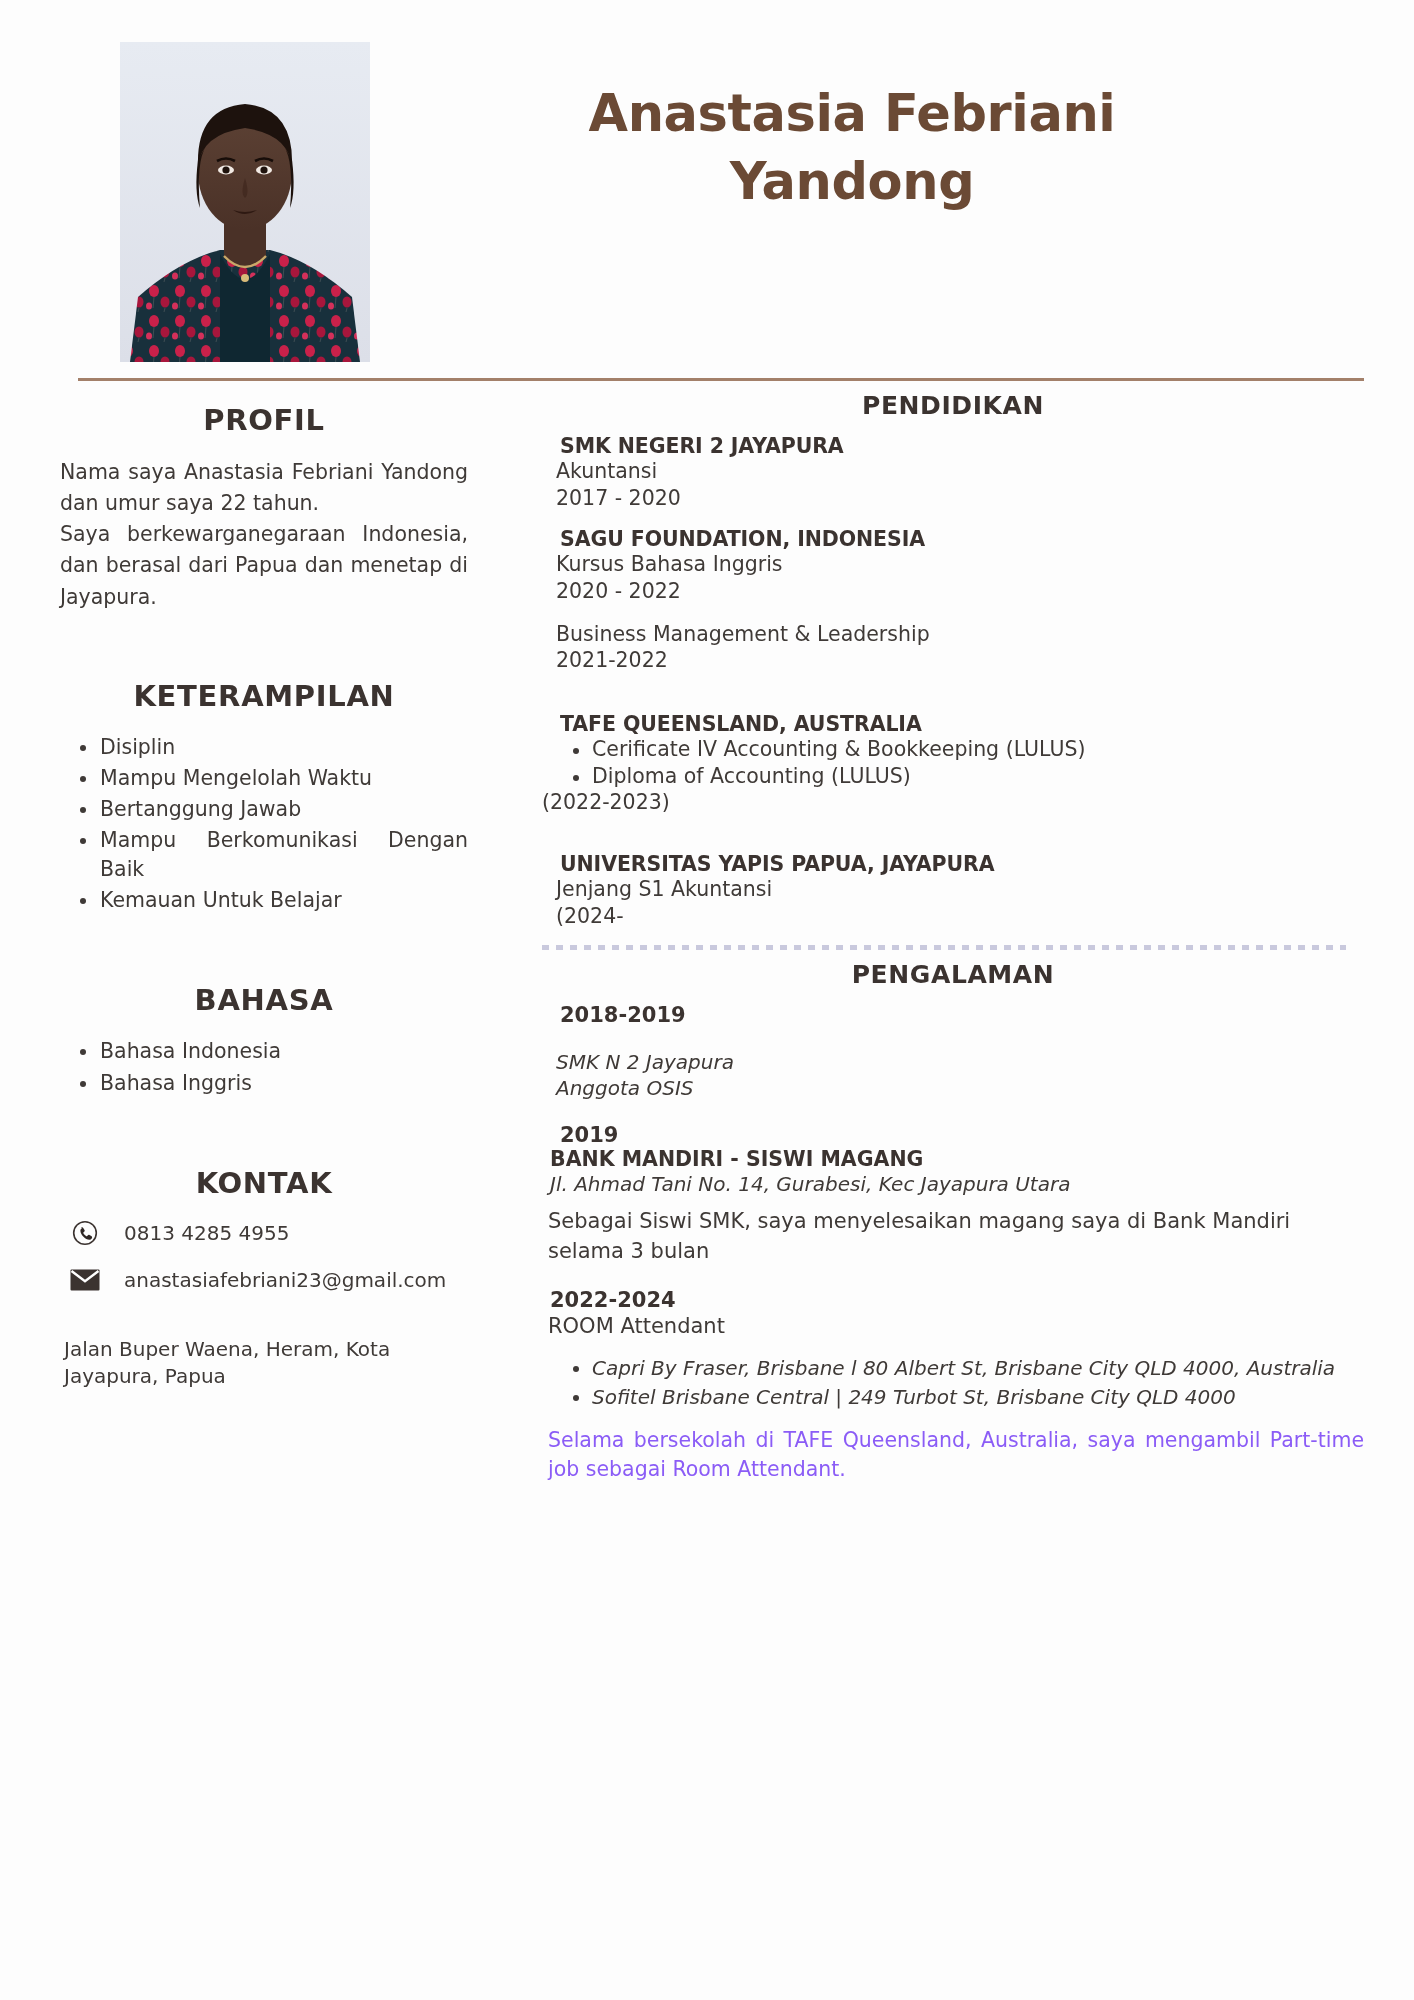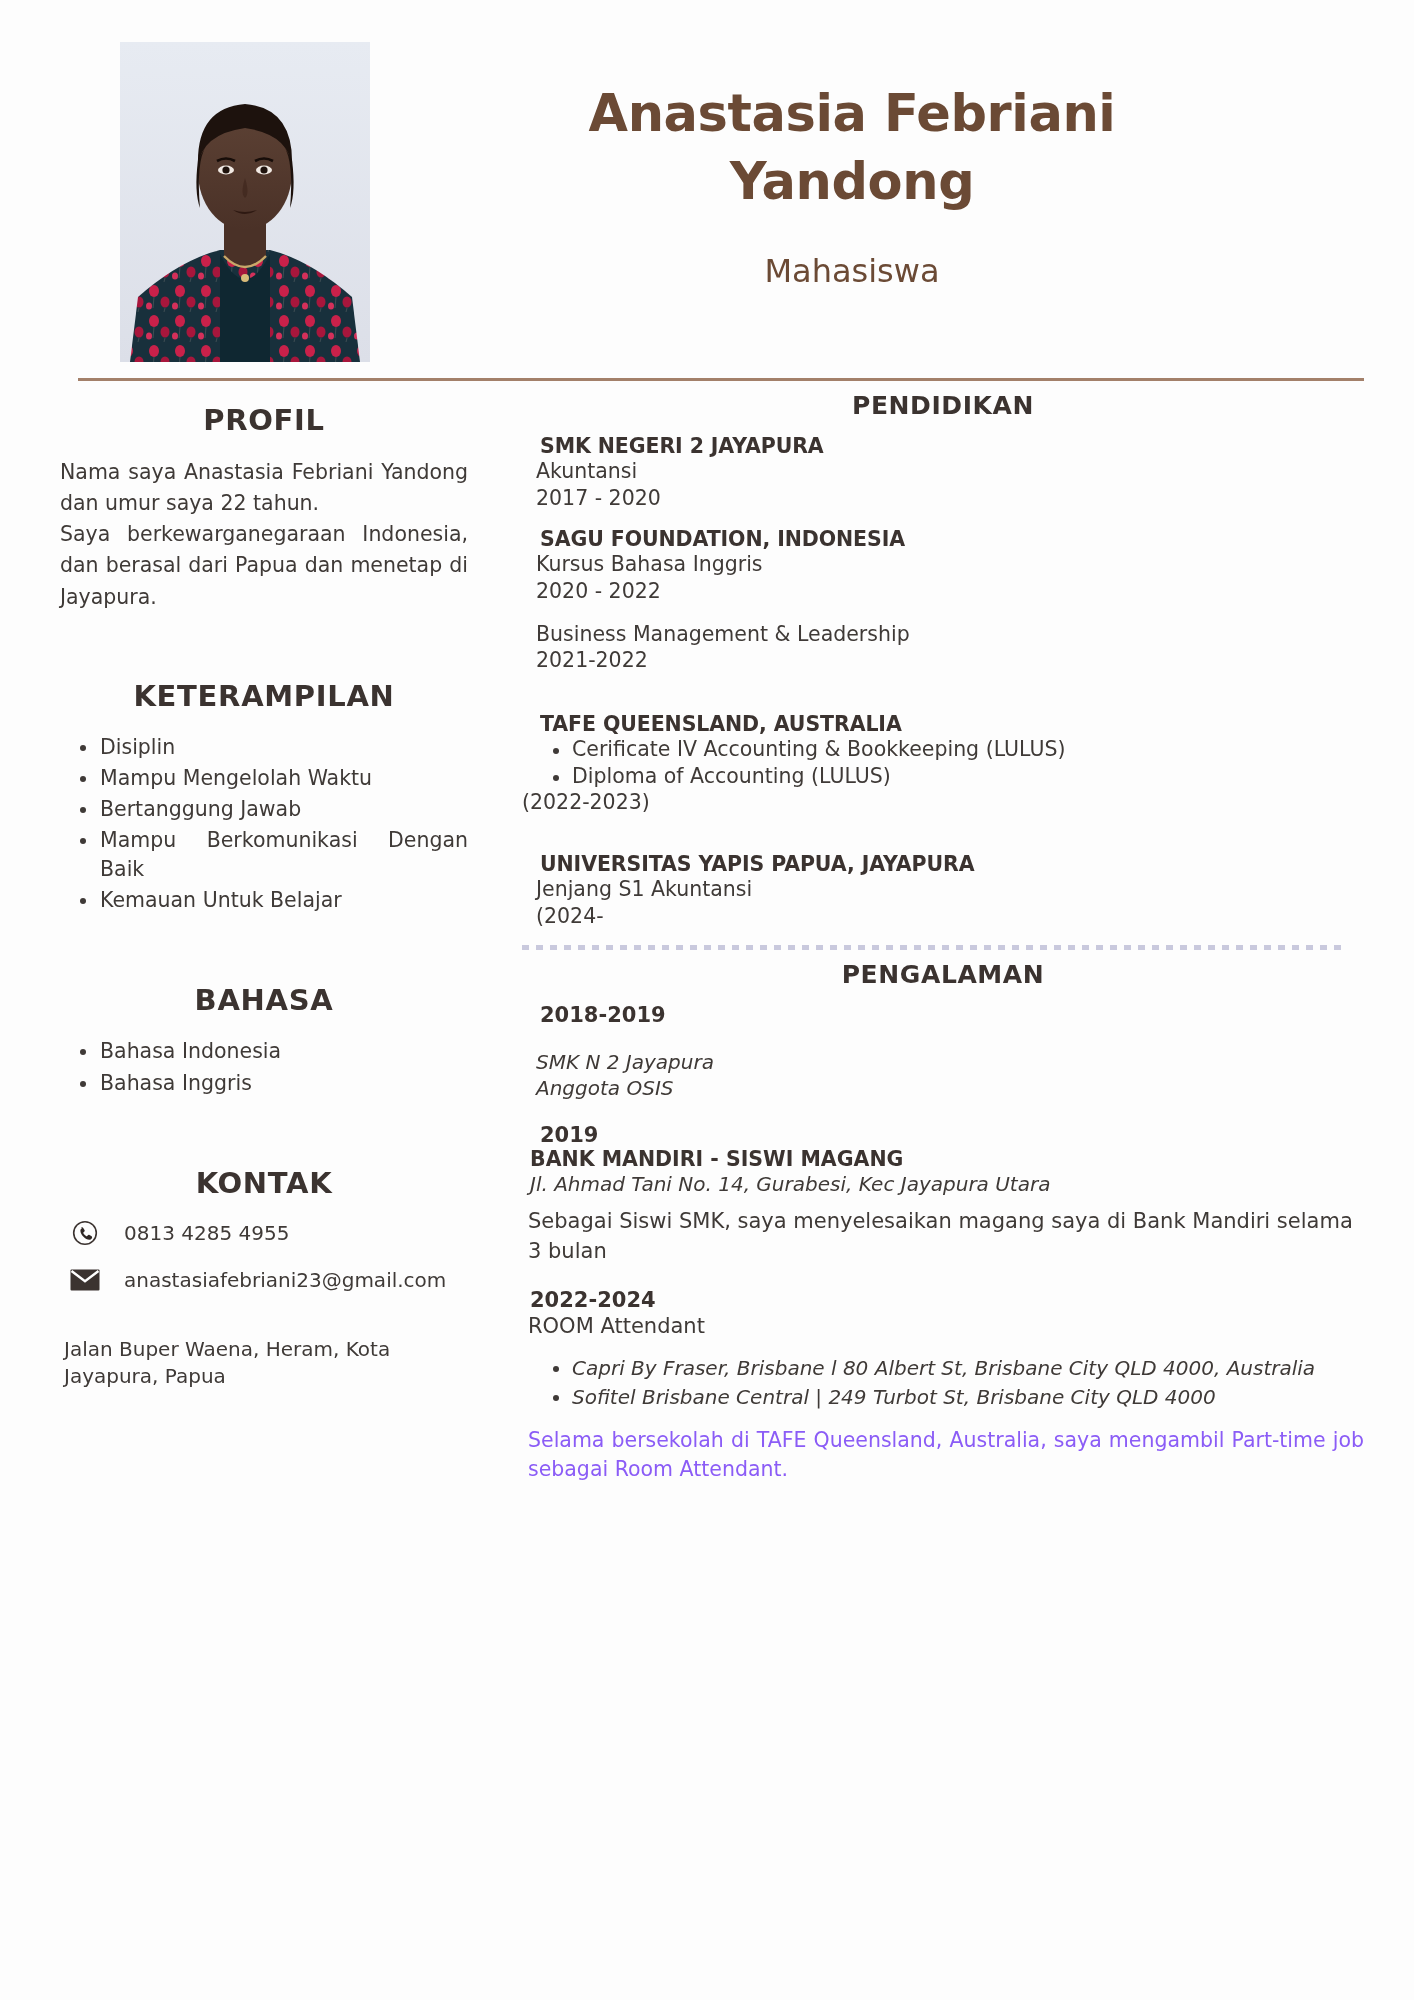--- a/index.html
+++ b/index.html
@@ -68,20 +68,21 @@
     height: 3px;
     background: #a3806a;
     margin: 8px 50px 0 78px;
   }
 
   
   .columns {
     display: flex;
     padding: 0 0 0 0;
     margin-top: 0;
+    gap: 20px;
   }
 
   .col-left {
     width: 500px;
     flex: 0 0 500px;
     padding: 22px 32px 0 60px;
   }
 
   .col-right {
     flex: 1;
@@ -357,21 +358,20 @@
         <path d="M104 214 Q125 236 146 214" stroke="#c8a96a" stroke-width="2.4" fill="none"></path>
         <circle cx="125" cy="236" r="4" fill="#d8bb79"></circle>
       </svg>
     </div>
 
     <div class="name-block">
       <div class="full-name">
         <div>Anastasia Febriani</div>
         <div>Yandong</div>
       </div>
-      <div class="job-title">Mahasiswa</div>
     </div>
   </div>
 
   <div class="rule"></div>
 
   <div class="columns">
 
     <div class="col-left">
 
       <div class="sec-head">PROFIL</div>

